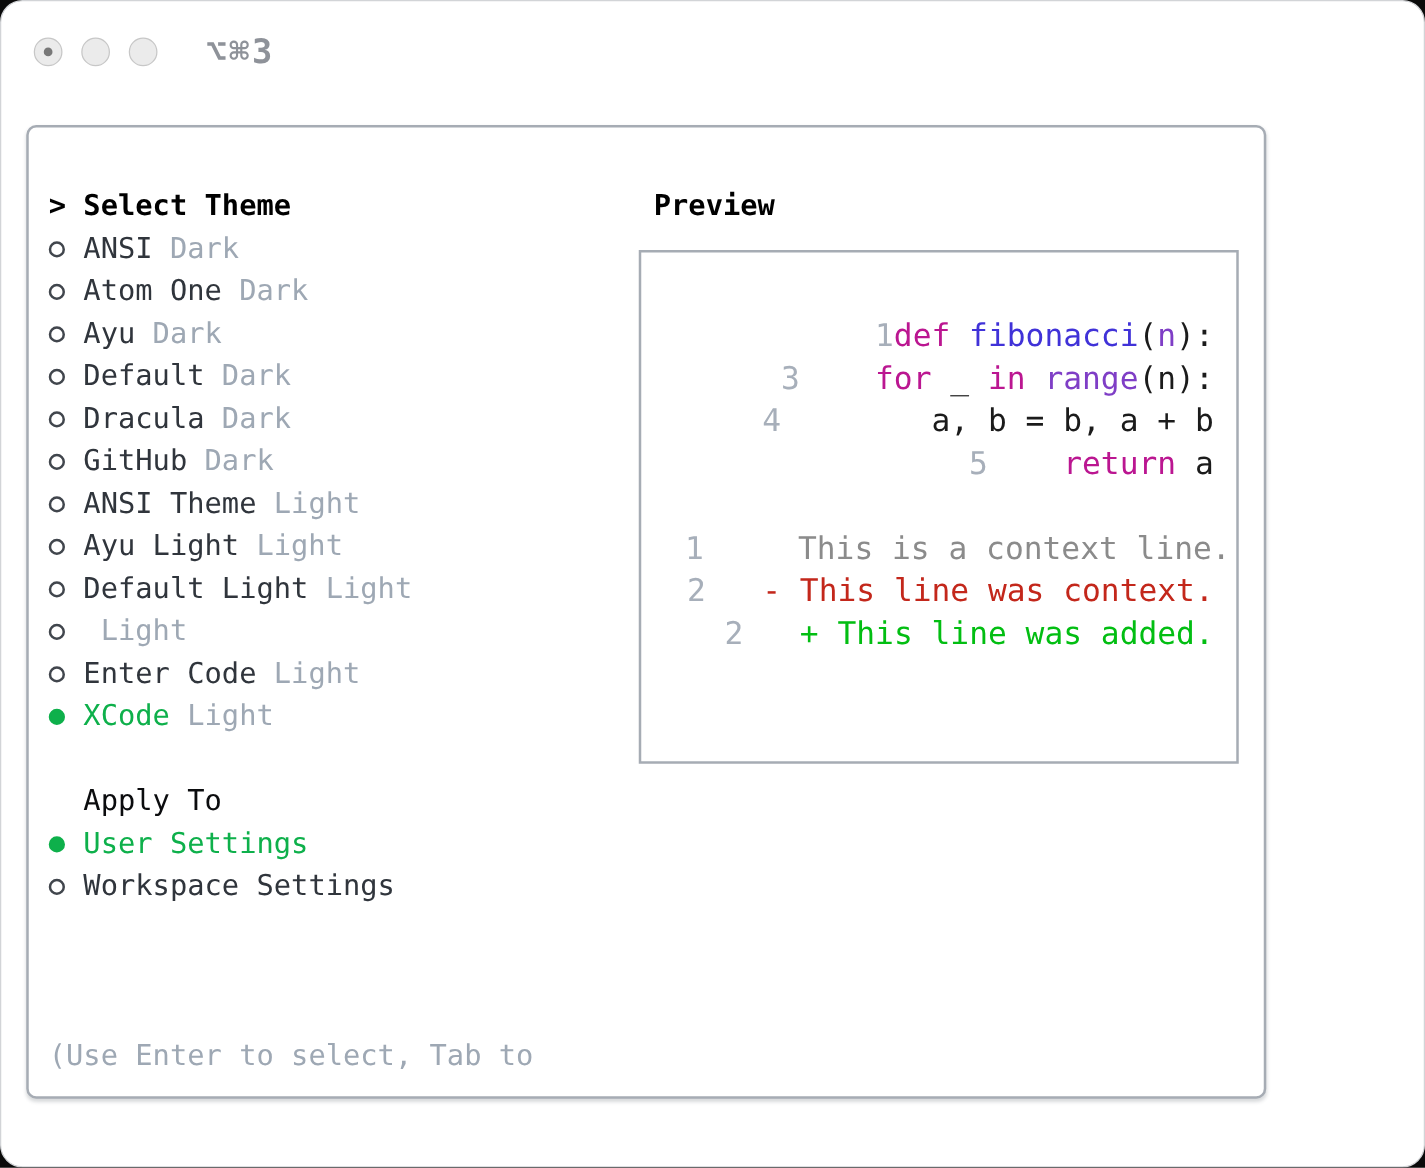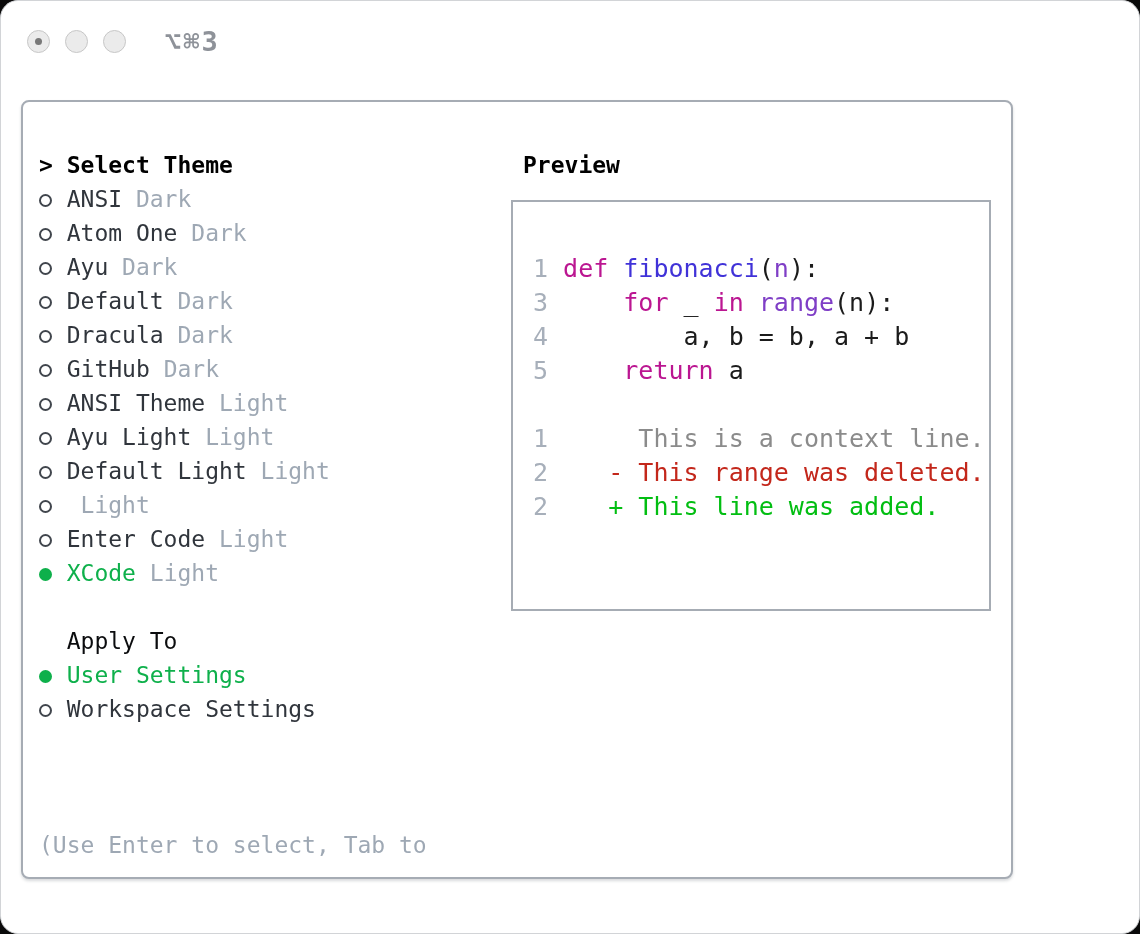--- a/index.html
+++ b/index.html
@@ -15,21 +15,21 @@
       margin-right:15px;position:relative;display:inline-block;}
   .tl-active::after{content:'';position:absolute;left:7px;top:7px;width:7px;height:7px;
       border-radius:50%;background:#787878;}
   .shortcut{margin-left:24px;font-size:27px;font-weight:700;color:var(--titlebar-gray,#8e9299);
       letter-spacing:2px;}
   
   .main-box{position:absolute;left:20px;top:99px;width:992px;height:779px;background:#fff;
       border:2px solid var(--panel-border,#a6acb4);border-radius:8px;
       box-shadow:0 2px 3px rgba(40,50,60,.18);}
   .left-col{position:absolute;left:16px;top:46px;width:460px;}
-  .right-col{position:absolute;left:488px;top:46px;width:480px;}
+  .right-col{position:absolute;left:488px;top:46px;width:480px;text-align:right;}
   .row{height:34px;display:flex;align-items:center;font-size:23px;color:var(--item-text,#30353c);
       white-space:pre;}
   .marker-cell{display:inline-block;width:2ch;flex:0 0 auto;}
   .header-row{font-weight:700;color:var(--header-text,#000);}
   .header-row .marker-cell{font-weight:700;}
   .radio{width:13px;height:13px;border:2px solid #41464d;border-radius:50%;display:inline-block;
       margin-top:2px;}
   .radio-on{background:var(--selected-green,#0eb04b);border-color:var(--selected-green,#0eb04b);}
   .item-name{color:var(--item-text,#30353c);}
   .selected .item-name{color:var(--selected-green,#0eb04b);}
@@ -114,20 +114,20 @@
       <div class="preview-box">
         <div id="code-block">
             <div class="code-row"><span class="ln">1</span><span class="tok-kw">def</span><span class="tok-pl"> </span><span class="tok-fn">fibonacci</span><span class="tok-pl">(</span><span class="tok-param">n</span><span class="tok-pl">):</span></div>
             <div class="code-row"><span class="ln">3</span><span class="tok-pl">    </span><span class="tok-kw">for</span><span class="tok-pl"> _ </span><span class="tok-kw">in</span><span class="tok-pl"> </span><span class="tok-param">range</span><span class="tok-pl">(n):</span></div>
             <div class="code-row"><span class="ln">4</span><span class="tok-pl">        a, b = b, a + b</span></div>
             <div class="code-row"><span class="ln">5</span><span class="tok-pl">    </span><span class="tok-kw">return</span><span class="tok-pl"> a</span></div>
           </div>
         <div class="gap34"></div>
         <div id="diff-block">
             <div class="code-row"><span class="ln">1</span><span class="diff-context">     This is a context line.</span></div>
-            <div class="code-row"><span class="ln">2</span><span class="diff-deleted">   - This range was deleted.</span></div>
+            <div class="code-row"><span class="ln">2</span><span class="diff-deleted">   - This line was context.</span></div>
             <div class="code-row"><span class="ln">2</span><span class="diff-added">   + This line was added.</span></div>
           </div>
       </div>
     </div>
 
   </div>
 </div>
 
 </body></html>

